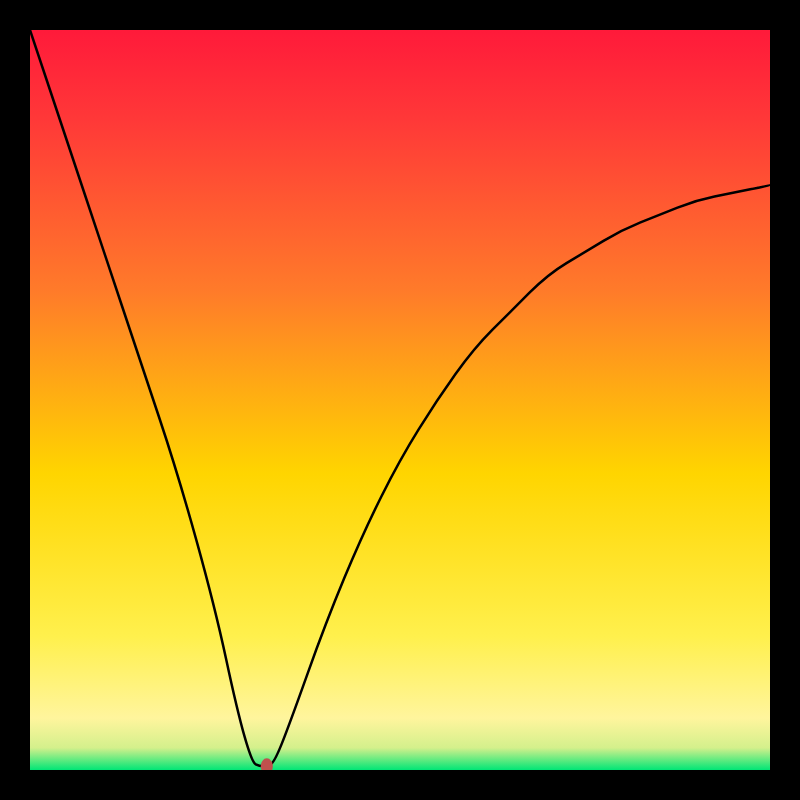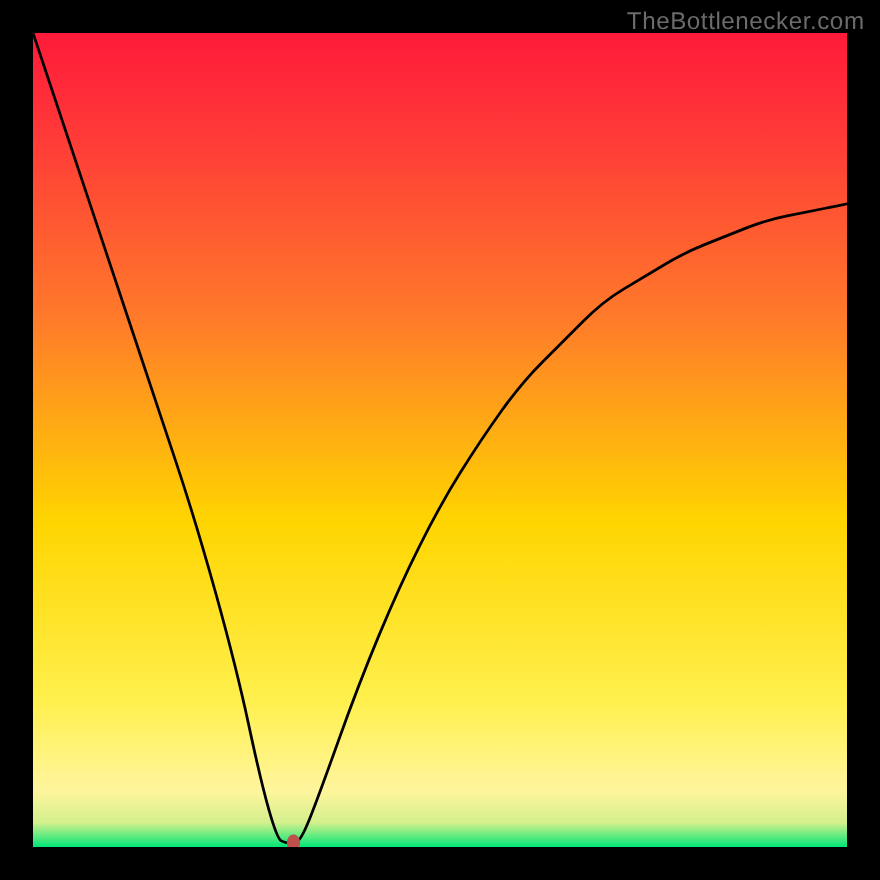--- a/index.html
+++ b/index.html
@@ -33,21 +33,20 @@
     top: 30px;
     width: 740px;
     height: 740px;
   }
   svg { display: block; }
 </style>
 </head>
 <body>
 
 <div class="frame">
-  <div class="watermark">TheBottlenecker.com</div>
 
   <div class="plot">
     <svg id="chart-svg" width="740" height="740" viewBox="0 0 740 740">
       <defs>
         <linearGradient id="bg-grad" x1="0" y1="0" x2="0" y2="1">
           <stop id="stop-top" offset="0%" stop-color="#ff1a3a"></stop>
           <stop offset="12%" stop-color="#ff3838"></stop>
           <stop offset="35%" stop-color="#ff7a2a"></stop>
           <stop id="stop-mid" offset="60%" stop-color="#ffd500"></stop>
           <stop offset="82%" stop-color="#fff04d"></stop>

